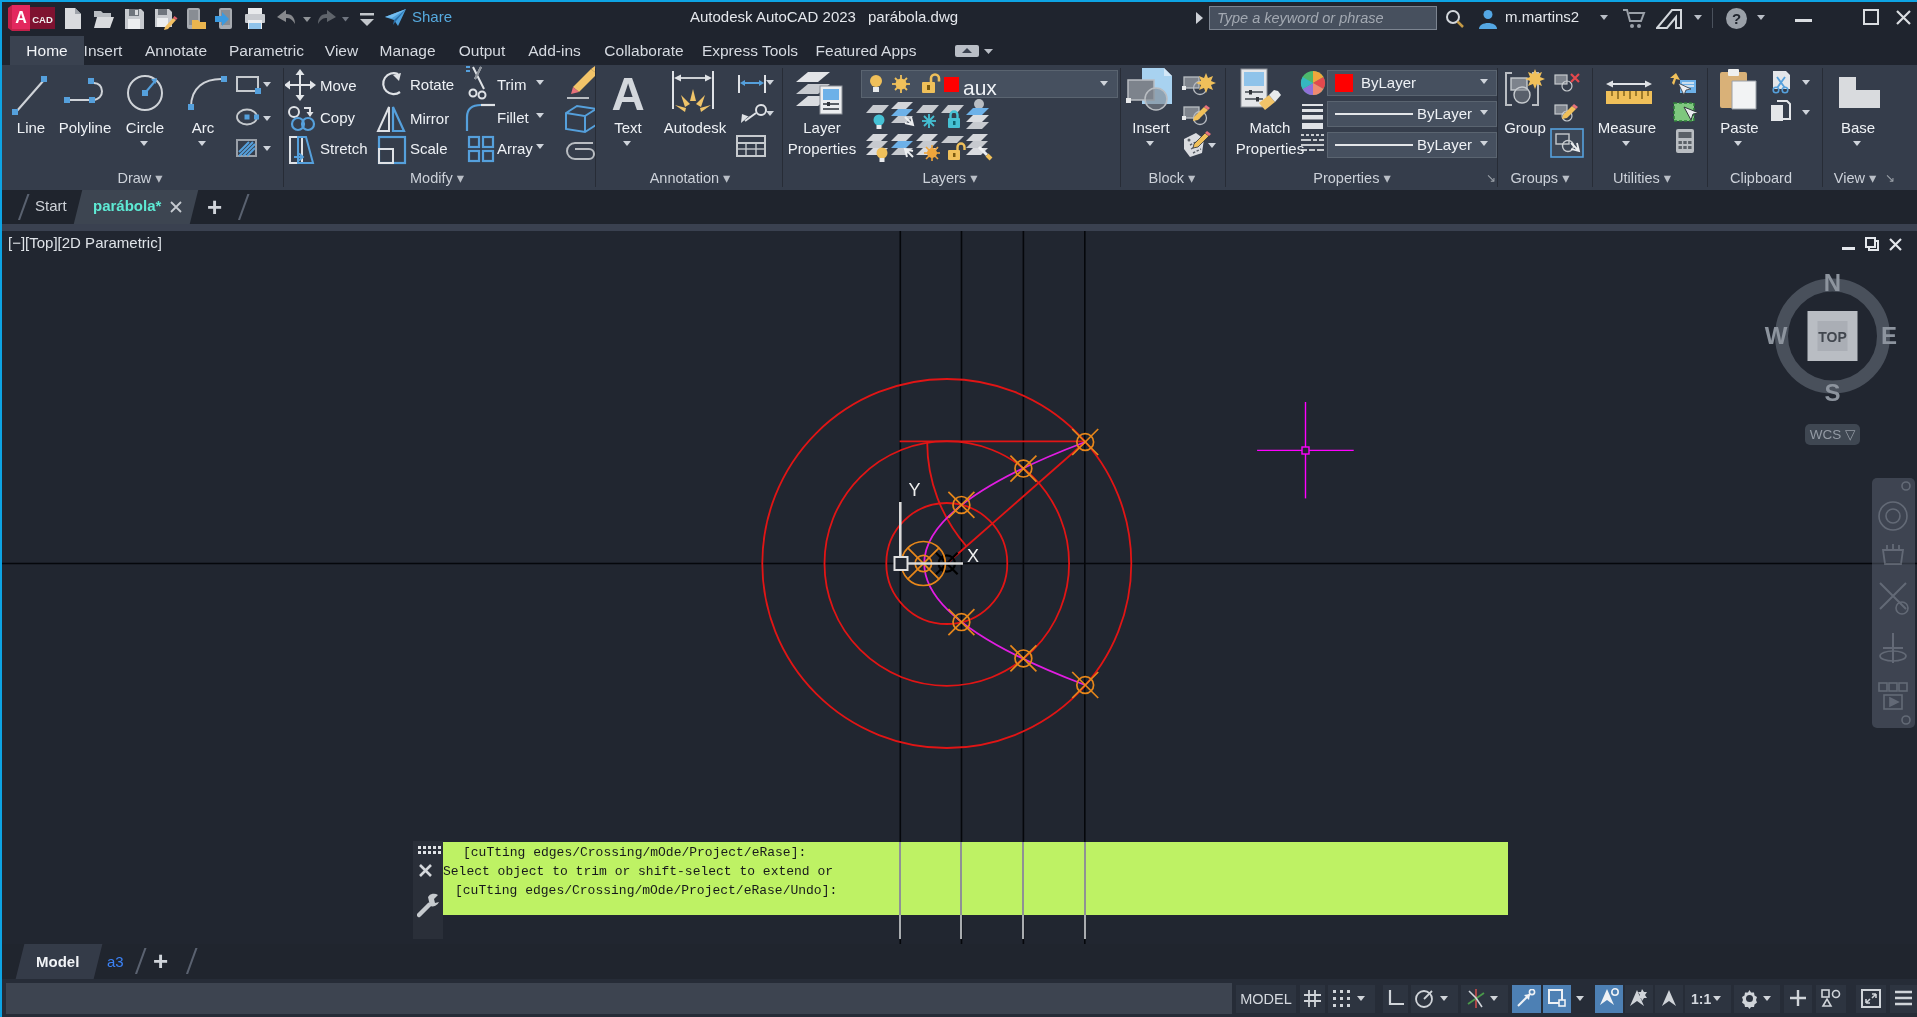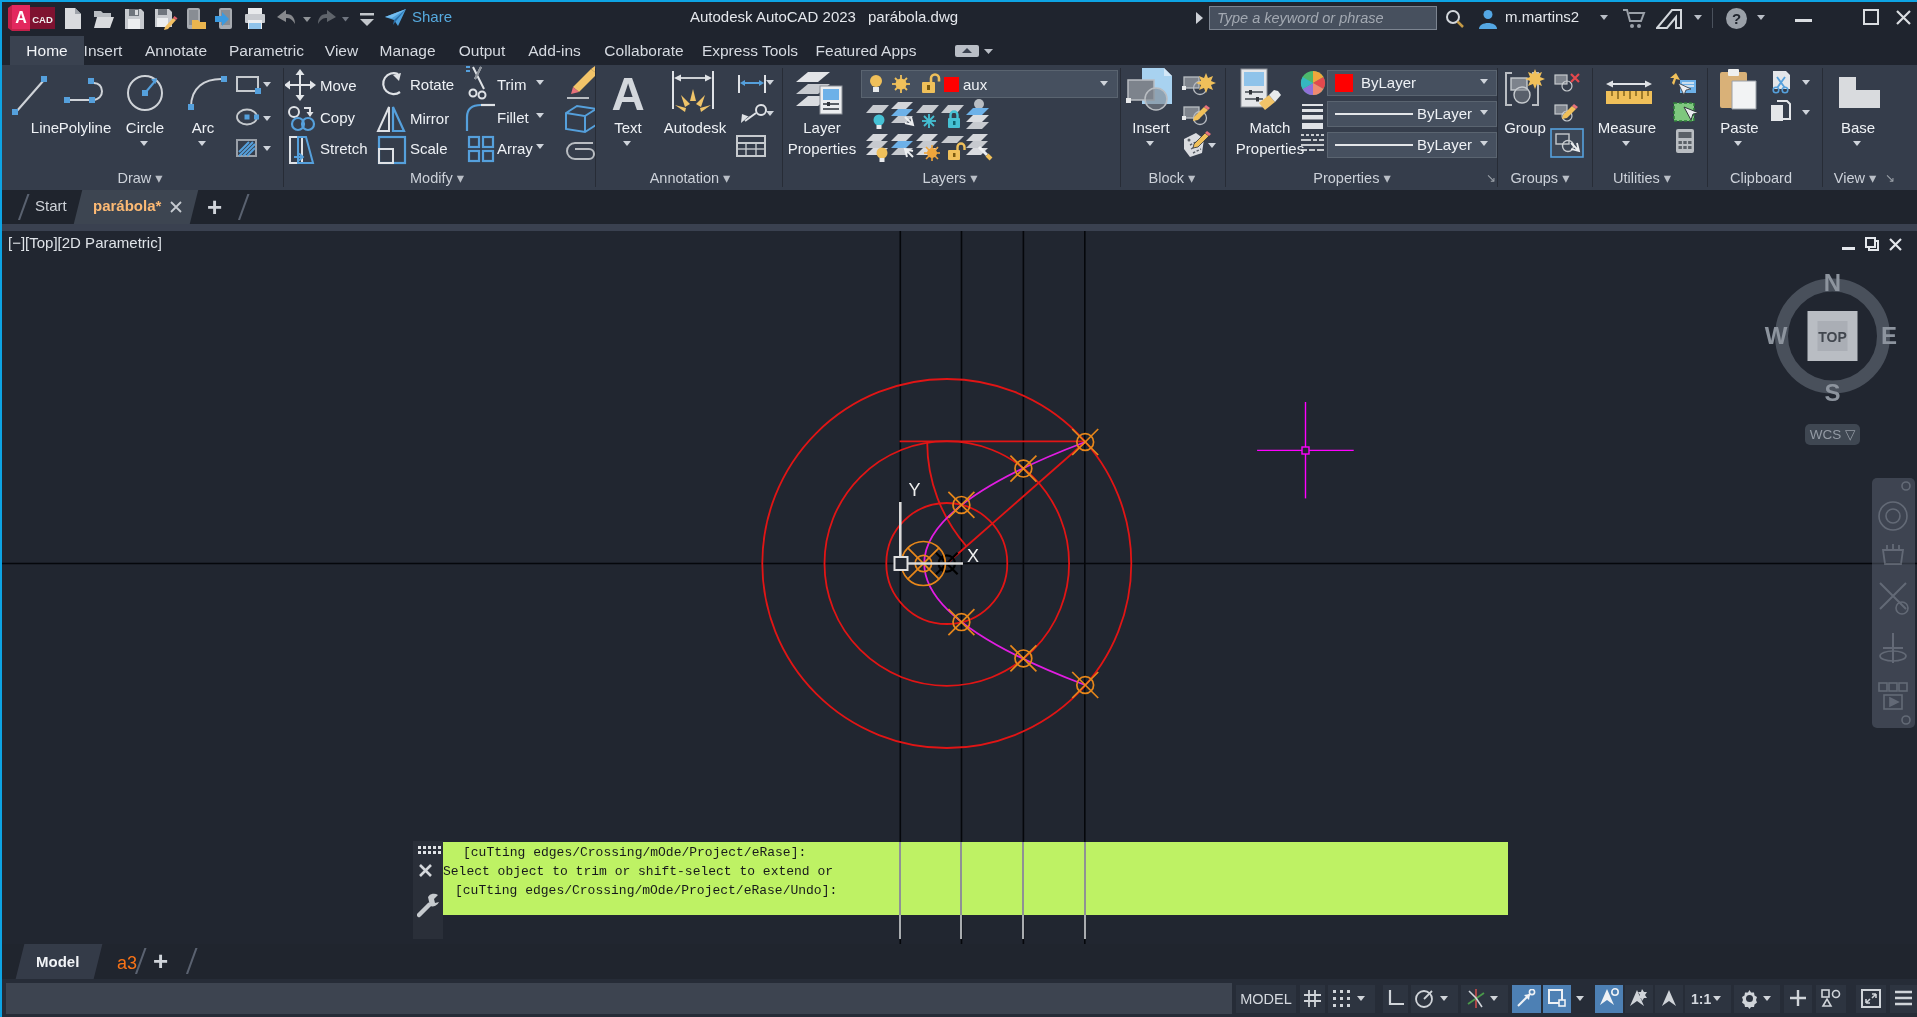--- a/index.html
+++ b/index.html
@@ -236,21 +236,21 @@
         <ellipse cx="11" cy="9" rx="10" ry="7.5" fill="none" stroke="#c6cace" stroke-width="1.8"></ellipse>
         <rect x="8.5" y="6.5" width="5" height="5" fill="#55a0dc"></rect>
         <rect x="18" y="6.5" width="5" height="5" fill="#55a0dc"></rect>
       </g>
 
       <g transform="translate(227,68)">
         <rect x="2" y="2" width="19" height="16" fill="none" stroke="#9aa0a8" stroke-width="2"></rect>
         <path d="M4,14 l10,-10 M4,18 l14,-14 M8,18 l12,-12 M12,18 l8,-8" stroke="#55a0dc" stroke-width="2"></path>
       </g>
     </svg>
-    <div class="clabel" style="left:20px;top:54px;width:50px">Line</div>
+    <div class="clabel" style="left:6px;top:54px;width:50px">Line</div>
     <div class="clabel" style="left:52px;top:54px;width:66px">Polyline</div>
     <div class="clabel" style="left:120px;top:54px;width:50px">Circle</div>
     <div class="dd" style="left:140px;top:76px"></div>
     <div class="clabel" style="left:178px;top:54px;width:50px">Arc</div>
     <div class="dd" style="left:198px;top:76px"></div>
     <div class="dd" style="left:263px;top:17px"></div>
     <div class="dd" style="left:263px;top:51px"></div>
     <div class="dd" style="left:263px;top:81px"></div>
 
     <svg class="abs" style="left:285px;top:0" width="310" height="125" viewBox="0 0 310 125">
@@ -480,21 +480,21 @@
           <line x1="35" y1="2" x2="35" y2="20"></line>
           <line x1="26" y1="11" x2="44" y2="11"></line>
           <line x1="29" y1="5" x2="41" y2="17"></line>
           <line x1="41" y1="5" x2="29" y2="17"></line>
         </g>
       <rect x="56" y="9" width="13" height="11" rx="1" fill="#f0c05a"></rect>
       <path d="M65,9 v-3.5 a4,4 0 0 1 8,0 v3" fill="none" stroke="#f0c05a" stroke-width="2.6"></path>
       <rect x="61" y="12" width="3" height="5" fill="#7a5a10"></rect>
     </svg>
     <div class="abs" style="left:944px;top:12px;width:15px;height:15px;background:#f00"></div>
-    <div class="abs" style="left:963px;top:11px;color:#eef1f5;font-size:15px">aux</div>
+    <div class="abs" style="left:963px;top:11px;color:#eef1f5;font-size:21px">aux</div>
     <div class="dd" style="left:1100px;top:16px"></div>
     <div class="clabel" style="left:782px;top:54px;width:80px">Layer</div>
     <div class="clabel" style="left:782px;top:75px;width:80px">Properties</div>
 
     <svg class="abs" style="left:1122px;top:0" width="103" height="125" viewBox="0 0 103 125">
 
       <g transform="translate(6,3)">
         <path d="M14,0 h22 l8,8 v28 h-30 z" fill="#a8d2f0"></path>
         <path d="M36,0 l8,8 h-8 z" fill="#d4e8f8"></path>
         <rect x="0" y="12" width="26" height="20" fill="#7d838c" stroke="#b9bdc2" stroke-width="1.5"></rect>
@@ -686,21 +686,21 @@
     </svg>
     <div class="clabel" style="left:1830px;top:54px;width:56px">Base</div>
     <div class="dd" style="left:1853px;top:76px"></div>
   </div>
   <div id="filebar">
     <div class="abs" style="left:16px;top:4px;width:14px;height:26px;overflow:hidden">
         <div style="position:absolute;left:6px;top:-2px;width:2px;height:34px;background:#5a6270;transform:rotate(20deg)"></div>
       </div>
     <div class="abs" style="left:35px;top:7px;color:#ced2d8;font-size:15px">Start</div>
     <div class="abs" style="left:78px;top:0;width:116px;height:34px;background:#3d4551;transform:skewX(-14deg)"></div>
-    <div class="abs" style="left:93px;top:7px;color:#fdba74;font-size:15px;font-weight:bold">parábola*</div>
+    <div class="abs" style="left:93px;top:7px;color:#5eead4;font-size:15px;font-weight:bold">parábola*</div>
     <svg class="abs" style="left:169px;top:10px" width="14" height="14" viewBox="0 0 14 14">
         <path d="M2,2 L12,12 M12,2 L2,12" stroke="#c6cad0" stroke-width="1.8"></path>
       </svg>
     <div class="abs" style="left:207px;top:4px;color:#d0d4da;font-size:26px;font-weight:bold;line-height:26px">+</div>
     <div class="abs" style="left:236px;top:4px;width:14px;height:26px;overflow:hidden">
         <div style="position:absolute;left:6px;top:-2px;width:2px;height:34px;background:#5a6270;transform:rotate(20deg)"></div>
       </div>
   </div>
   <div id="fstrip"></div>
   <div id="canvas">
@@ -859,21 +859,21 @@
   <div class="abs" style="left:960px;top:842px;width:2px;height:73px;background:#8f9295"></div>
   <div class="abs" style="left:1022px;top:842px;width:2px;height:73px;background:#8f9295"></div>
   <div class="abs" style="left:1084px;top:842px;width:2px;height:73px;background:#8f9295"></div>
   <div class="abs" style="left:899px;top:915px;width:2px;height:24px;background:#a9acaf"></div>
   <div class="abs" style="left:960px;top:915px;width:2px;height:24px;background:#a9acaf"></div>
   <div class="abs" style="left:1022px;top:915px;width:2px;height:24px;background:#a9acaf"></div>
   <div class="abs" style="left:1084px;top:915px;width:2px;height:24px;background:#a9acaf"></div>
   <div id="modelbar">
     <div class="abs" style="left:20px;top:0;width:78px;height:35px;background:#343b48;transform:skewX(-14deg)"></div>
     <div class="abs" style="left:36px;top:9px;color:#f2f4f7;font-size:15px;font-weight:bold">Model</div>
-    <div class="abs" style="left:117px;top:9px;color:#f97316;font-size:18px">a3</div>
+    <div class="abs" style="left:107px;top:9px;color:#3b82f6;font-size:15px">a3</div>
     <div class="abs" style="left:133px;top:4px;width:14px;height:26px;overflow:hidden">
         <div style="position:absolute;left:6px;top:-2px;width:2px;height:34px;background:#5a6270;transform:rotate(20deg)"></div>
       </div>
     <div class="abs" style="left:153px;top:4px;color:#d0d4da;font-size:26px;font-weight:bold;line-height:26px">+</div>
     <div class="abs" style="left:184px;top:4px;width:14px;height:26px;overflow:hidden">
         <div style="position:absolute;left:6px;top:-2px;width:2px;height:34px;background:#5a6270;transform:rotate(20deg)"></div>
       </div>
   </div>
   <div id="statusbar">
     <div class="abs" style="left:6px;top:4px;width:1226px;height:31px;background:#3d4450"></div>

